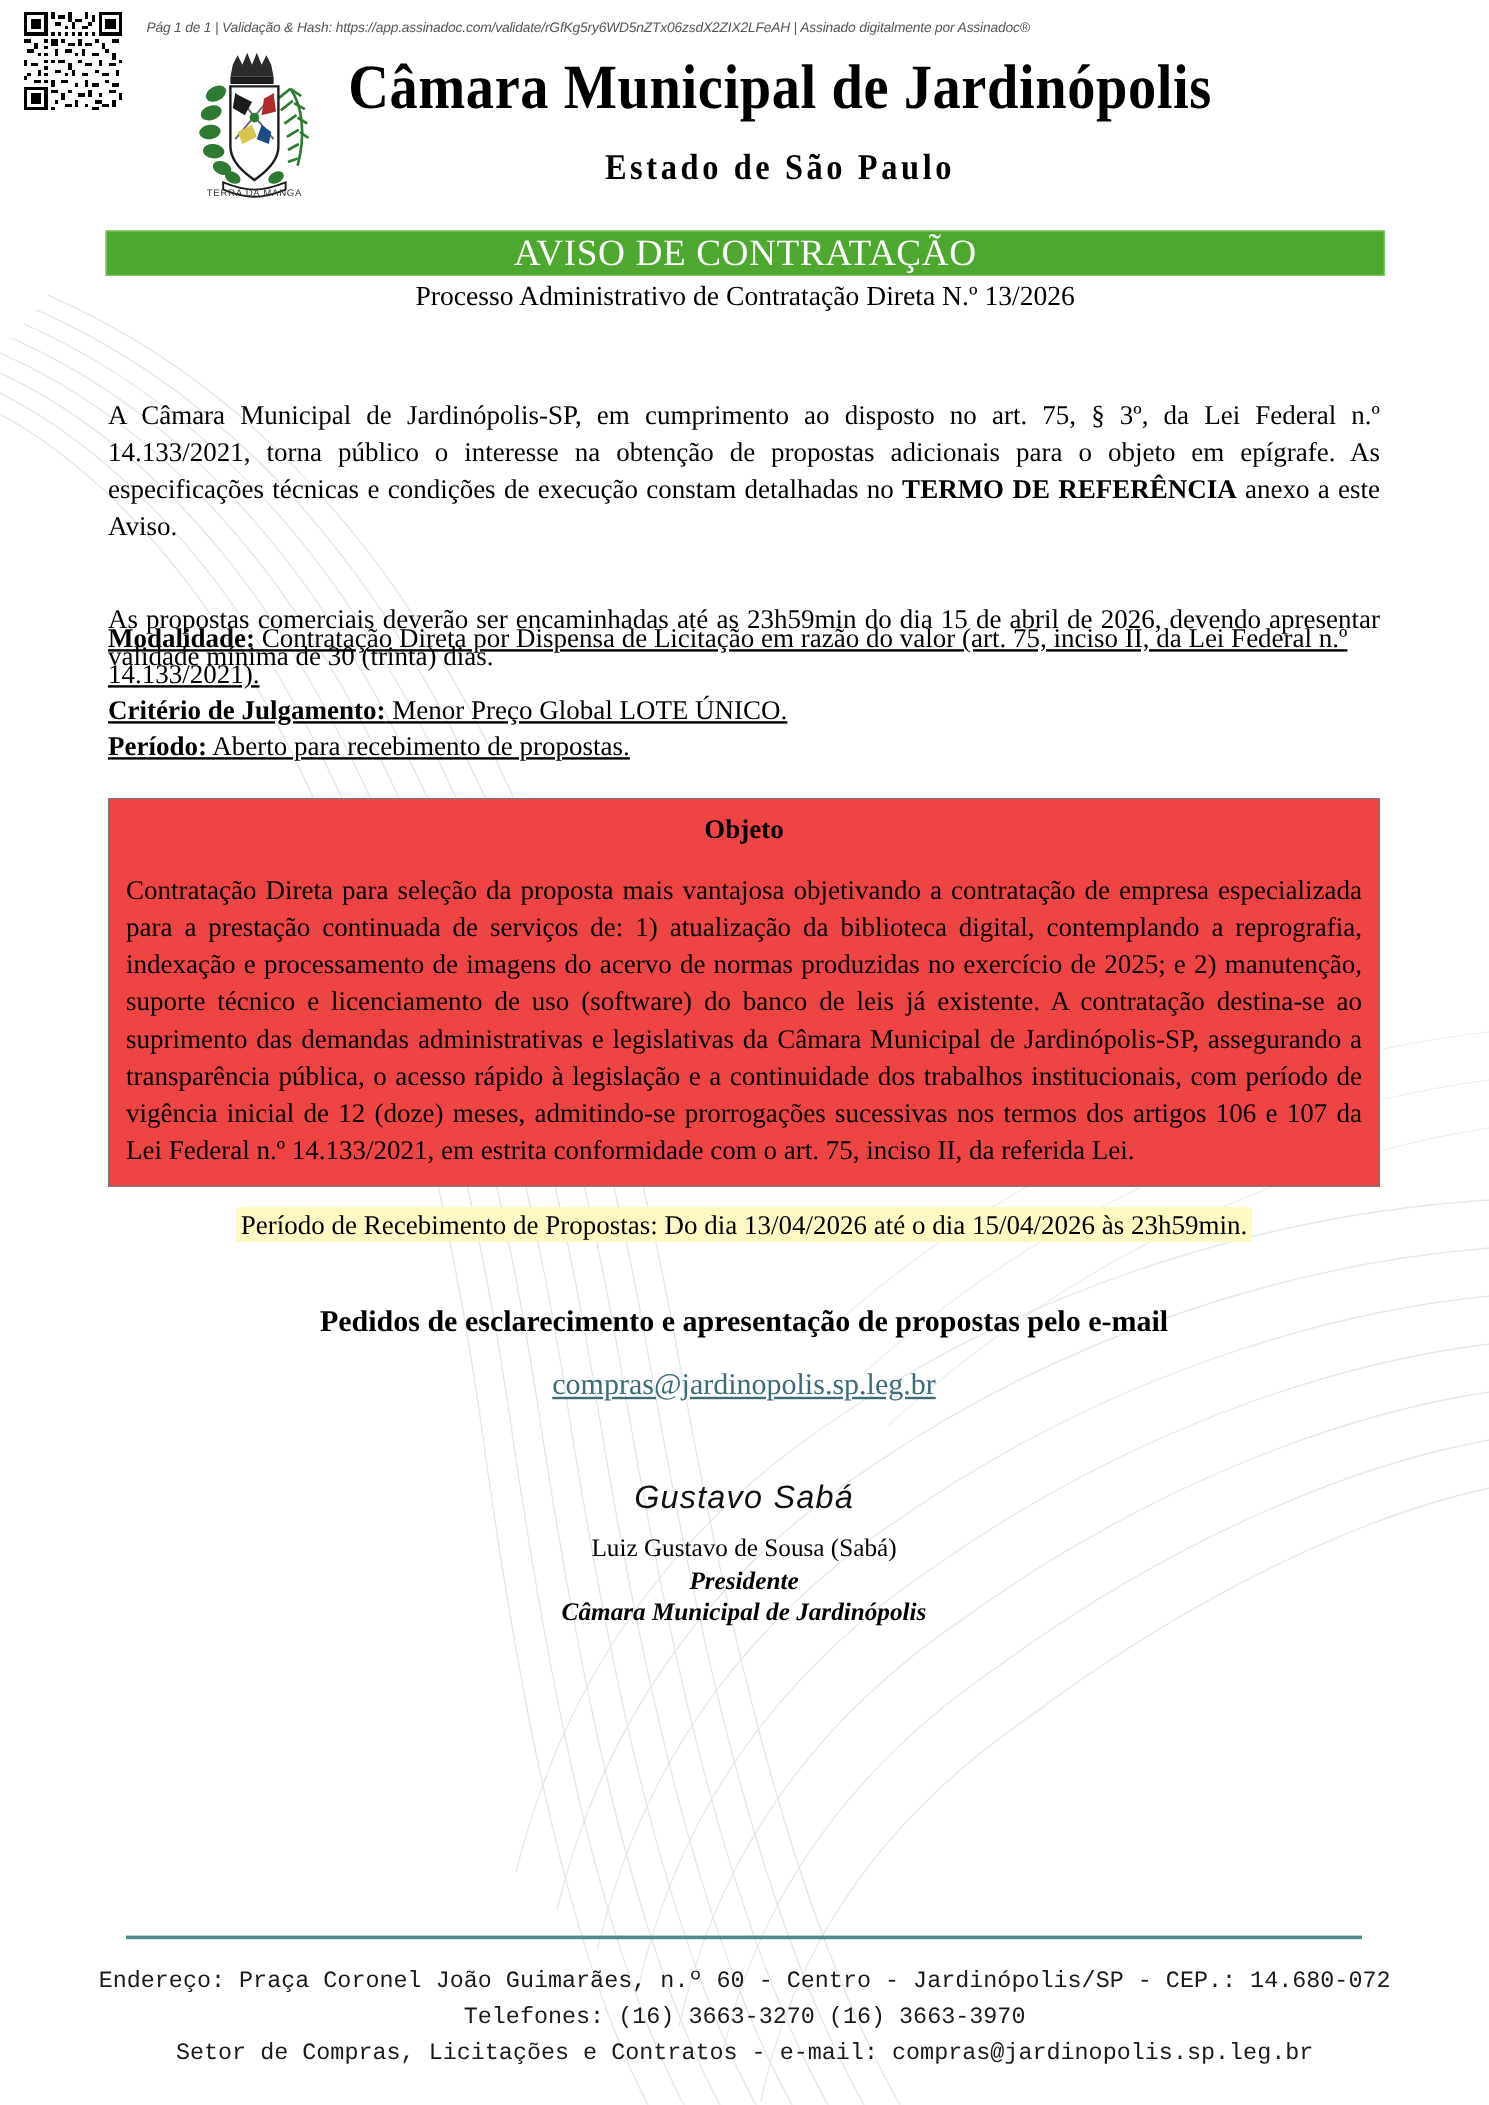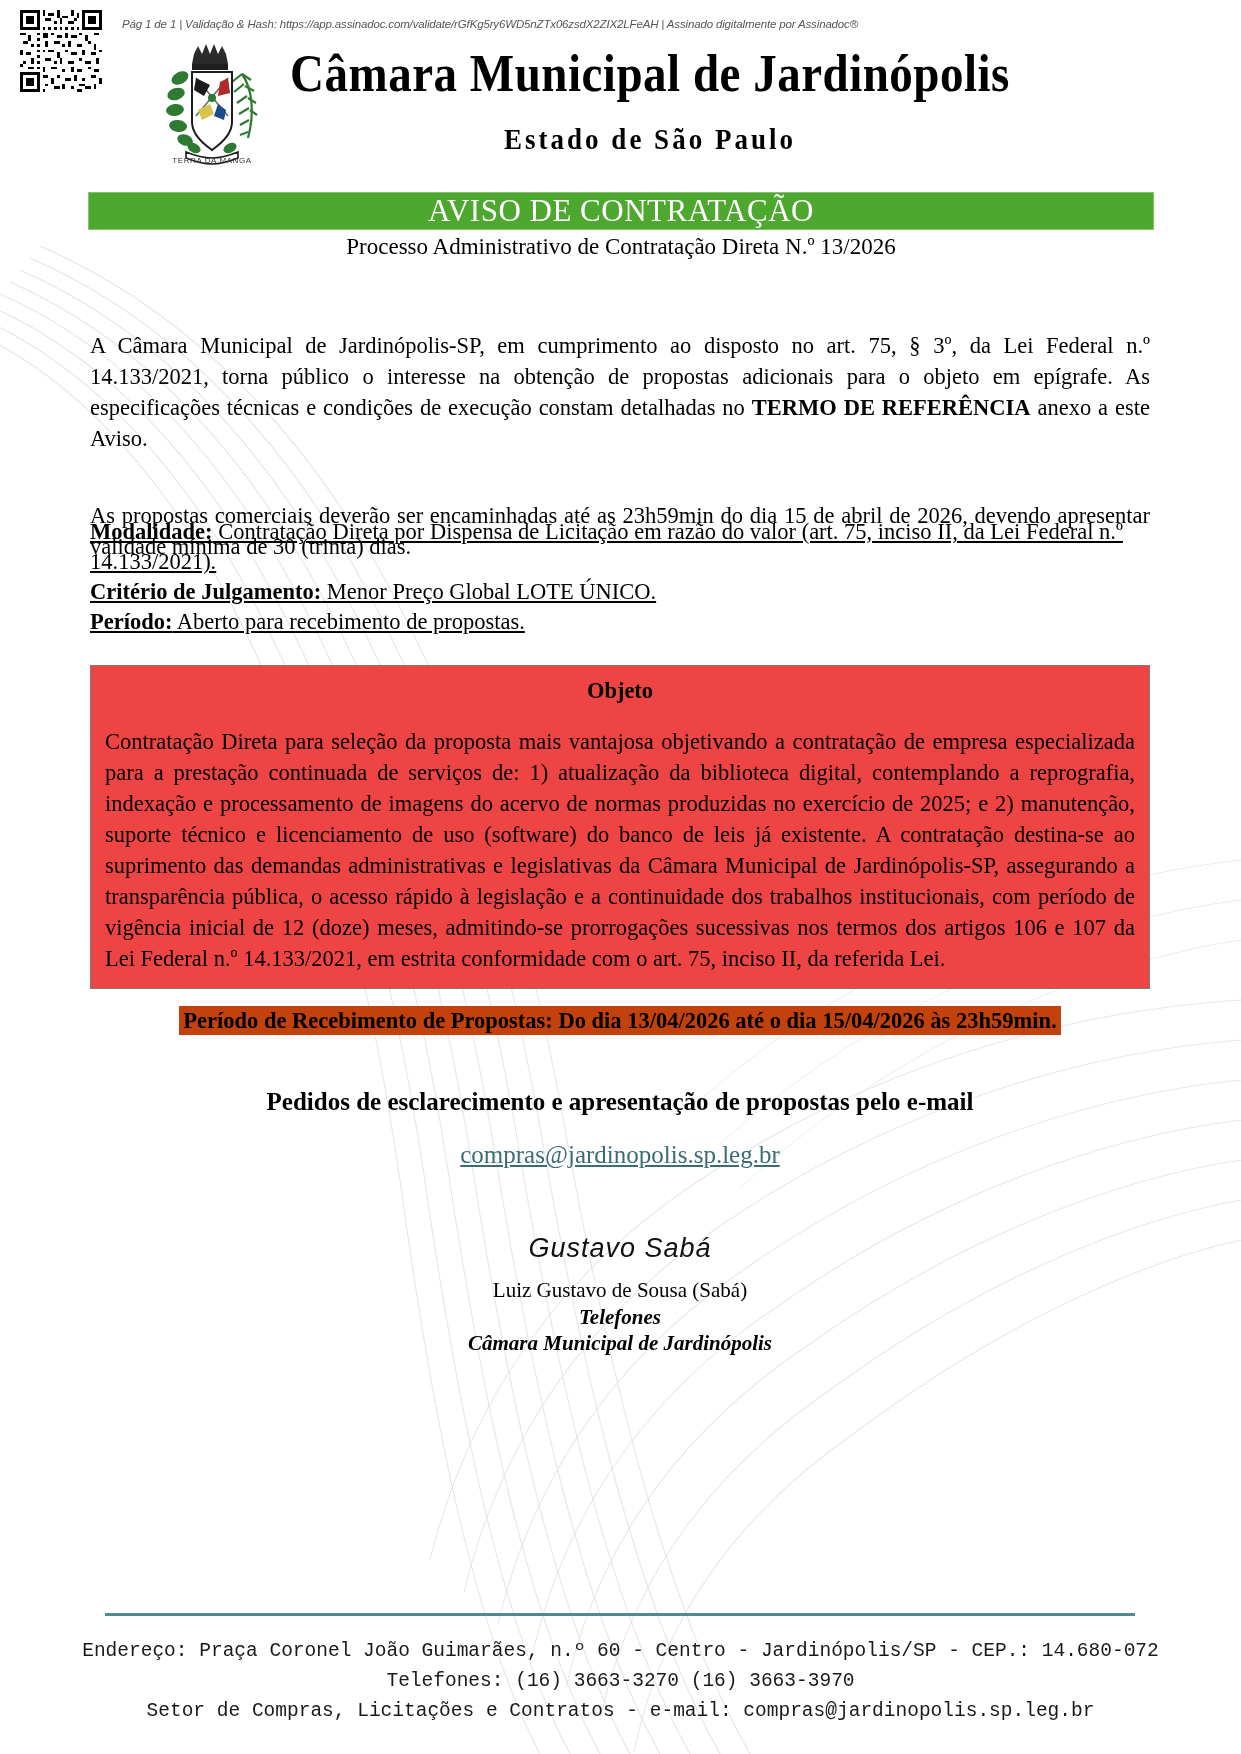--- a/index.html
+++ b/index.html
@@ -180,22 +180,22 @@
 
   
   .highlight-wrap {
     position: absolute;
     left: 90px;
     top: 1008px;
     width: 1060px;
     text-align: center;
   }
   .highlight {
-    background: #c2410c;
-    font-weight: bold;
+    background: #fef9c3;
+    font-weight: normal;
     font-size: 22.5px;
     padding: 2px 4px;
   }
 
   
   .email-block {
     position: absolute;
     left: 90px;
     top: 1085px;
     width: 1060px;
@@ -499,21 +499,21 @@
   </div>
 
   <div class="email-block">
     <div class="email-label">Pedidos de esclarecimento e apresentação de propostas pelo e-mail</div>
     <a class="email-link" href="#">compras@jardinopolis.sp.leg.br</a>
   </div>
 
   <div class="signature-block">
     <div class="sig-script">Gustavo Sabá</div>
     <div class="sig-name">Luiz Gustavo de Sousa (Sabá)</div>
-    <div class="sig-role">Telefones</div>
+    <div class="sig-role">Presidente</div>
     <div class="sig-org">Câmara Municipal de Jardinópolis</div>
   </div>
 
   <div class="footer-rule"></div>
   <div class="footer">
     <div>Endereço: Praça Coronel João Guimarães, n.º 60 - Centro - Jardinópolis/SP - CEP.: 14.680-072</div>
     <div>Telefones: (16) 3663-3270 (16) 3663-3970</div>
     <div>Setor de Compras, Licitações e Contratos - e-mail: compras@jardinopolis.sp.leg.br</div>
   </div>
 

